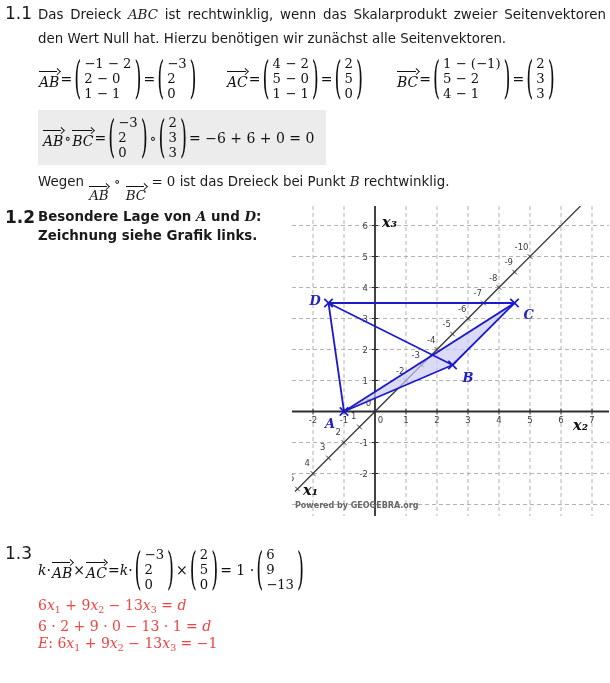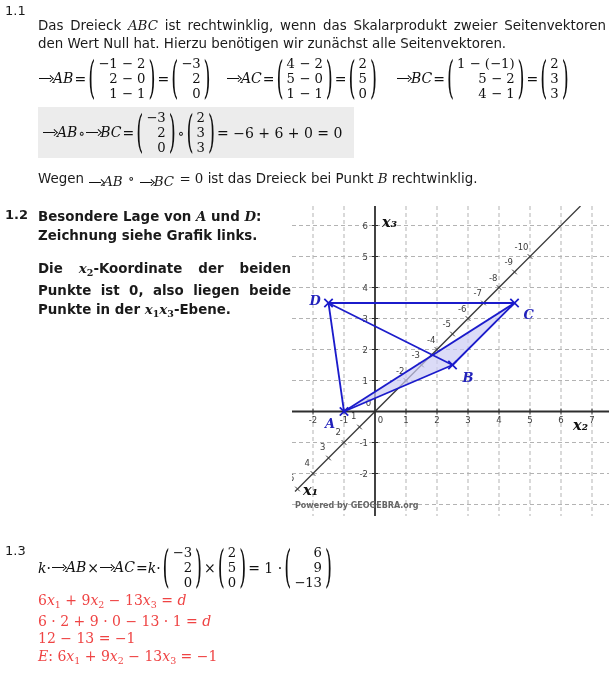--- a/index.html
+++ b/index.html
@@ -1,37 +1,37 @@
 <!DOCTYPE html>
 <html><head>
 <meta charset="utf-8">
 <style>
   html,body{margin:0;padding:0;background:#fff;}
   .page{position:relative;width:610px;height:683px;background:#fff;overflow:hidden;
         font-family:"DejaVu Sans",sans-serif;font-size:13.4px;color:#1a1a1a;}
   .sec{position:absolute;display:flex;}
-  .num{width:33px;flex:none;font-size:13px;}
+  .num{width:33px;flex:none;font-size:17px;}
   .content{flex:1;min-width:0;}
-  .para{text-align:justify;line-height:18px;margin-top:14px;}
+  .para{text-align:justify;line-height:24px;}
   .pline{line-height:18.6px;}
   
   .rv{font-family:"DejaVu Serif",serif;font-style:italic;}
   .rm{font-family:"DejaVu Serif",serif;font-style:normal;}
   .rs{font-family:"DejaVu Serif",serif;font-style:normal;font-size:9.5px;vertical-align:-3px;}
-  .vec{display:inline-flex;flex-direction:row;align-items:center;line-height:1.05;
+  .vec{display:inline-flex;flex-direction:column;align-items:flex-end;line-height:1.05;
        vertical-align:-3px;margin:14px 1px;}
   .vecArrow{display:block;position:relative;height:7px;width:100%;min-width:14px;}
   .vecArrow::before{content:"";position:absolute;left:0;right:2px;top:3.2px;border-top:1.2px solid #111;}
   .vecArrow::after{content:"";position:absolute;right:0;top:1.2px;width:3.6px;height:3.6px;
        border-top:1.2px solid #111;border-right:1.2px solid #111;transform:rotate(45deg);}
   .vecName{font-family:"DejaVu Serif",serif;font-style:italic;}
   .mat{display:inline-flex;align-items:center;margin:0 2px;}
   .mat .p{display:inline-block;font-family:"DejaVu Serif",serif;font-size:18px;line-height:1;
        transform:scaleY(2.45);transform-origin:50% 52%;color:#111;width:7px;text-align:center;}
-  .mat .col{display:inline-flex;flex-direction:column;align-items:flex-end;padding:0 3px;}
+  .mat .col{display:inline-flex;flex-direction:column;align-items:flex-start;padding:0 3px;}
   .mat .col span{line-height:15px;font-size:13.2px;font-family:"DejaVu Serif",serif;}
   .mathline{display:flex;align-items:center;font-family:"DejaVu Serif",serif;font-size:14px;color:#111;}
   .mline{font-family:"DejaVu Serif",serif;font-size:14px;line-height:17.2px;color:#ef4444;}
   .eqrow{display:flex;align-items:center;margin-top:3px;}
   .veq1{width:188px;}
   .veq2{width:170px;}
   .hl{background:#ececec;width:fit-content;padding:3px 12px 3px 4px;margin-top:6px;}
   .concl{margin-top:3px;line-height:19px;}
   #graph{position:absolute;left:292px;top:206px;width:317px;height:310px;}
 </style>
@@ -166,21 +166,20 @@
             <span class="vecName">BC</span>
           </span><span class="rm"> = 0</span><span class="rt"> ist das Dreieck bei Punkt </span><span class="rv">B</span><span class="rt"> rechtwinklig.</span></div>
     </div>
   </div>
 
   <div class="sec" id="s12" style="left:5px;top:207px;width:286px;font-weight:bold;">
     <div class="num">1.2</div>
     <div class="content">
       <div class="pline"><span class="rt">Besondere Lage von </span><span class="rv">A</span><span class="rt"> und </span><span class="rv">D</span><span class="rt">:</span></div>
       <div class="pline"><span class="rt">Zeichnung siehe Grafik links.</span></div>
-      <div class="para"><span class="rt">Die </span><span class="rv">x</span><span class="rs">2</span><span class="rt">-Koordinate der beiden Punkte ist 0, also liegen beide Punkte in der </span><span class="rv">x</span><span class="rs">1</span><span class="rv">x</span><span class="rs">3</span><span class="rt">-Ebene.</span></div>
     </div>
   </div>
 
   <div id="graph"><svg width="317" height="310" viewBox="0 0 317 310">
         <line x1="21" y1="0" x2="21" y2="310" stroke="#b3b3b3" stroke-width="1" stroke-dasharray="4 3"></line>
         <line x1="52" y1="0" x2="52" y2="310" stroke="#b3b3b3" stroke-width="1" stroke-dasharray="4 3"></line>
         <line x1="114" y1="0" x2="114" y2="310" stroke="#b3b3b3" stroke-width="1" stroke-dasharray="4 3"></line>
         <line x1="145" y1="0" x2="145" y2="310" stroke="#b3b3b3" stroke-width="1" stroke-dasharray="4 3"></line>
         <line x1="176" y1="0" x2="176" y2="310" stroke="#b3b3b3" stroke-width="1" stroke-dasharray="4 3"></line>
         <line x1="207" y1="0" x2="207" y2="310" stroke="#b3b3b3" stroke-width="1" stroke-dasharray="4 3"></line>
@@ -331,18 +330,17 @@
             <span class="col">
               <span>6</span>
               <span>9</span>
               <span>−13</span>
             </span>
             <span class="p">)</span>
           </span>
         </div>
       <div class="mline" style="margin-top:2px;"><span class="rm">6</span><span class="rv">x</span><span class="rs">1</span><span class="rm"> + 9</span><span class="rv">x</span><span class="rs">2</span><span class="rm"> − 13</span><span class="rv">x</span><span class="rs">3</span><span class="rm"> = </span><span class="rv">d</span></div>
       <div class="mline"><span class="rm">6 · 2 + 9 · 0 − 13 · 1 = </span><span class="rv">d</span></div>
-      <div class="mline"><span class="rm">12 − 13 = −1</span></div>
       <div class="mline"><span class="rv">E</span><span class="rm">: 6</span><span class="rv">x</span><span class="rs">1</span><span class="rm"> + 9</span><span class="rv">x</span><span class="rs">2</span><span class="rm"> − 13</span><span class="rv">x</span><span class="rs">3</span><span class="rm"> = −1</span></div>
     </div>
   </div>
 
 </div>
 
 </body></html>

